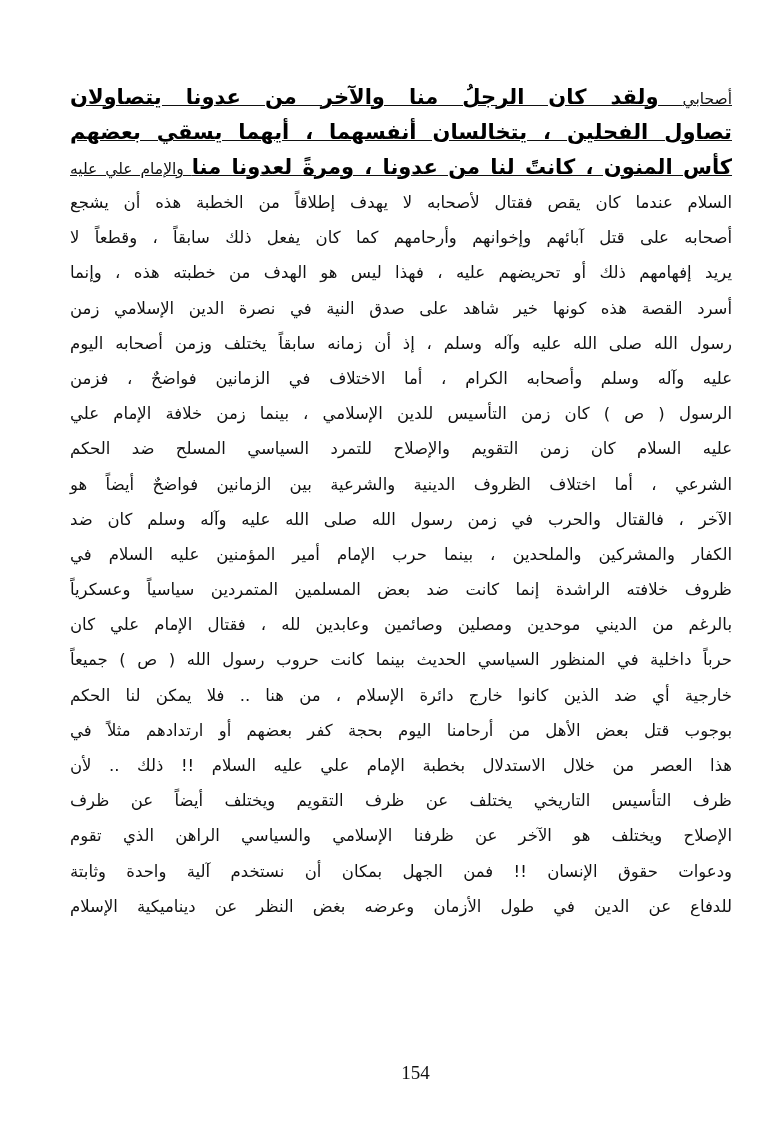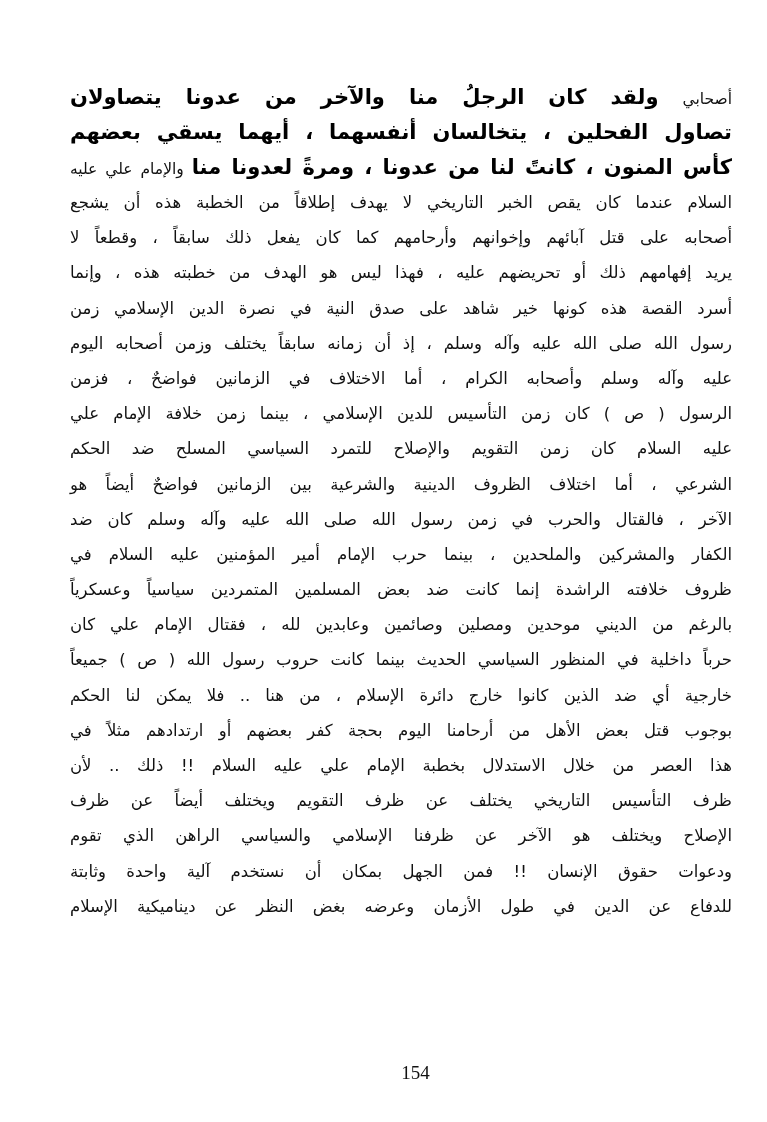--- a/index.html
+++ b/index.html
@@ -28,20 +28,21 @@
       white-space: nowrap;
       text-align: justify;
       text-align-last: justify;
       font-family: "DejaVu Sans", sans-serif;
       font-size: 16.5px;
       color: #111111;
     }
     .line.quote-line {
       height: 35px;
       line-height: 35px;
+      text-decoration: underline;
     }
     .seg-bold {
       font-family: "DejaVu Sans", sans-serif;
       font-weight: bold;
       font-size: 21px;
       color: #000000;
     }
     .seg-plain {
       font-family: "DejaVu Sans", sans-serif;
       font-weight: normal;
@@ -63,21 +64,21 @@
 </head>
 <body>
 
 <div class="page">
   <div id="quote-container">
       <div class="line quote-line"><span class="seg-plain">أصحابي</span><span class="seg-bold"> ولقد كان الرجلُ منا والآخر من عدونا يتصاولان</span></div>
       <div class="line quote-line"><span class="seg-bold">تصاول الفحلين ، يتخالسان أنفسهما ، أيهما يسقي بعضهم</span></div>
       <div class="line quote-line"><span class="seg-bold">كأس المنون ، كانتً لنا من عدونا ، ومرةً لعدونا منا</span><span class="seg-plain"> والإمام علي عليه</span></div>
     </div>
   <div id="body-container">
-      <div class="line">السلام عندما كان يقص الخبر التاريخي لا يهدف إطلاقاً من الخطبة هذه أن يشجع</div>
+      <div class="line">السلام عندما كان يقص فقتال لأصحابه لا يهدف إطلاقاً من الخطبة هذه أن يشجع</div>
       <div class="line">أصحابه على قتل آبائهم وإخوانهم وأرحامهم كما كان يفعل ذلك سابقاً ، وقطعاً لا</div>
       <div class="line">يريد إفهامهم ذلك أو تحريضهم عليه ، فهذا ليس هو الهدف من خطبته هذه ، وإنما</div>
       <div class="line">أسرد القصة هذه كونها خير شاهد على صدق النية في نصرة الدين الإسلامي زمن</div>
       <div class="line">رسول الله صلى الله عليه وآله وسلم ، إذ أن زمانه سابقاً يختلف وزمن أصحابه اليوم</div>
       <div class="line">عليه وآله وسلم وأصحابه الكرام ، أما الاختلاف في الزمانين فواضحٌ ، فزمن</div>
       <div class="line">الرسول ( ص ) كان زمن التأسيس للدين الإسلامي ، بينما زمن خلافة الإمام علي</div>
       <div class="line">عليه السلام كان زمن التقويم والإصلاح للتمرد السياسي المسلح ضد الحكم</div>
       <div class="line">الشرعي ، أما اختلاف الظروف الدينية والشرعية بين الزمانين فواضحٌ أيضاً هو</div>
       <div class="line">الآخر ، فالقتال والحرب في زمن رسول الله صلى الله عليه وآله وسلم كان ضد</div>
       <div class="line">الكفار والمشركين والملحدين ، بينما حرب الإمام أمير المؤمنين عليه السلام في</div>

